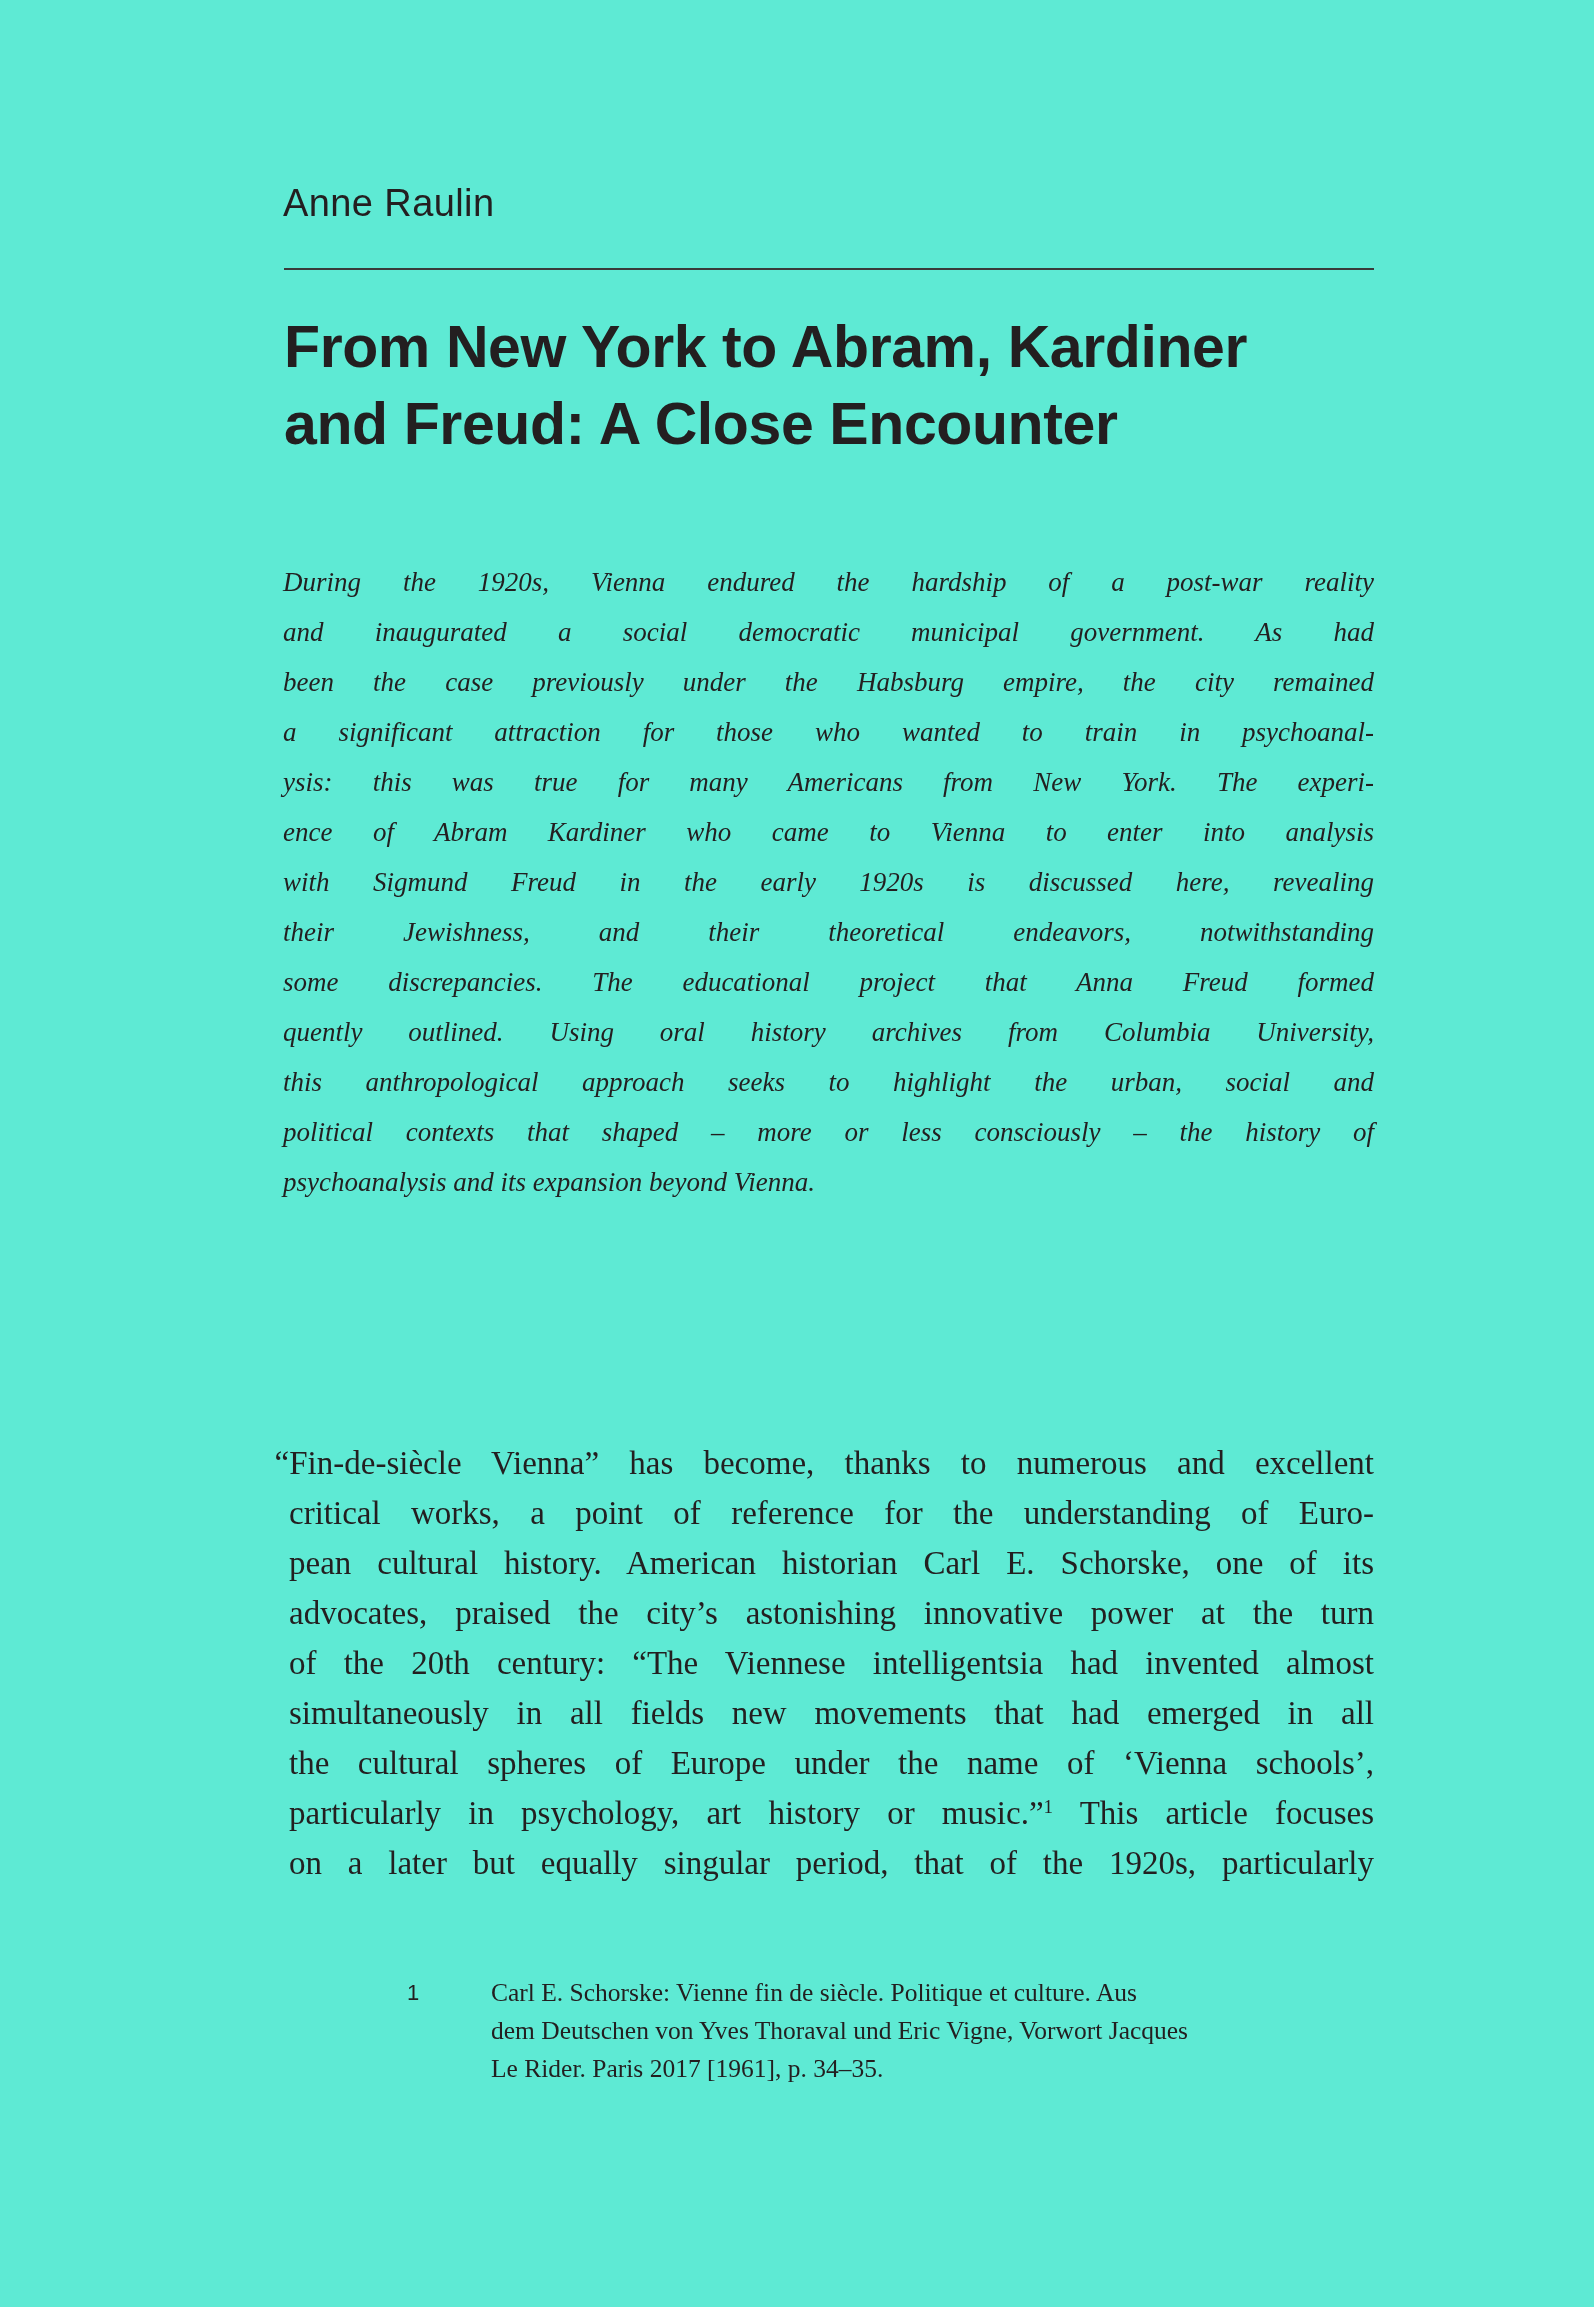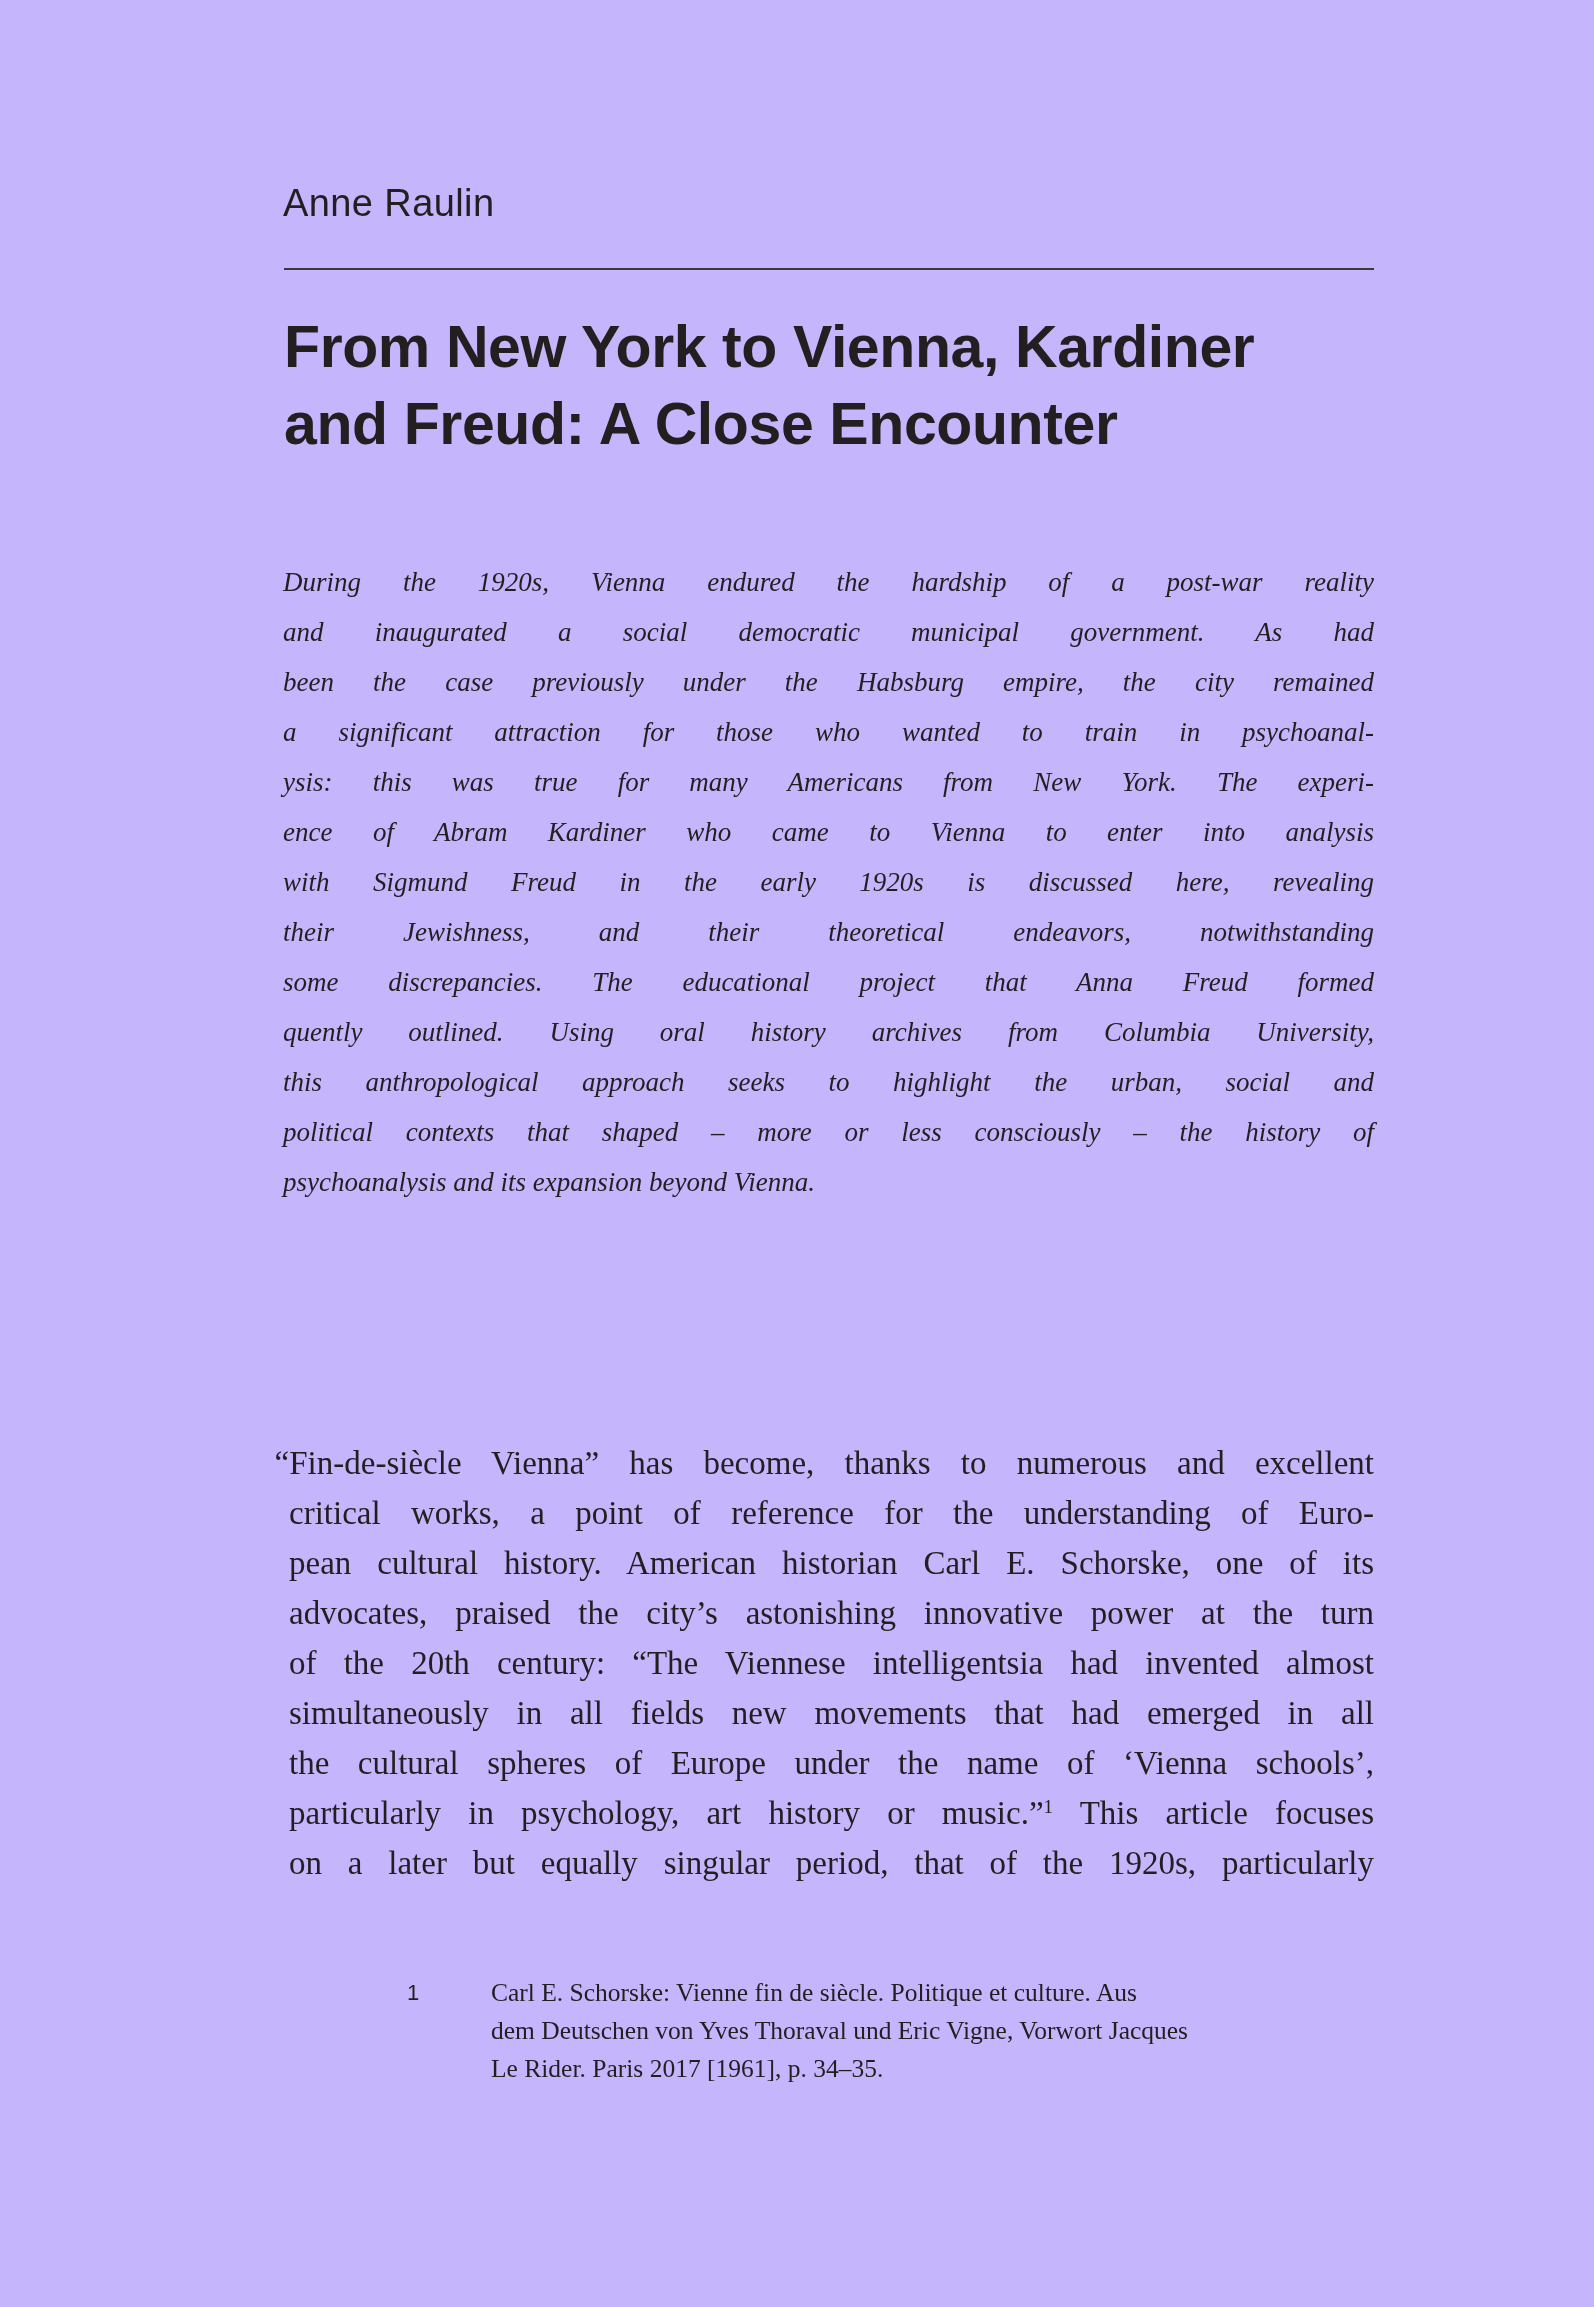--- a/index.html
+++ b/index.html
@@ -12,21 +12,21 @@
     height: 2307px;
     position: relative;
     overflow: hidden;
     color: #231f20;
   }
   .page {
     position: absolute;
     left: 0; top: 0;
     width: 1595px;
     height: 2307px;
-    background: #c4b5fd;
+    background: #5eead4;
   }
   .author {
     position: absolute;
     left: 283px;
     top: 179px;
     font-family: "Liberation Sans", sans-serif;
     font-size: 38px;
     line-height: 48px;
     font-weight: 400;
     letter-spacing: 0.4px;
@@ -112,21 +112,21 @@
 </head>
 <body>
 
 <div class="page">
 
   <div class="author">Anne Raulin</div>
 
   <div class="rule"></div>
 
   <h1 class="title" style="margin:0;">
-    <span class="tline">From New York to Vienna, Kardiner</span>
+    <span class="tline">From New York to Abram, Kardiner</span>
     <span class="tline">and Freud: A Close Encounter</span>
   </h1>
 
   <div class="abstract">
     <span class="line" style="display: block;">During the 1920s, Vienna endured the hardship of a post-war reality</span>
     <span class="line" style="display: block;">and inaugurated a social democratic municipal government. As had</span>
     <span class="line" style="display: block;">been the case previously under the Habsburg empire, the city remained</span>
     <span class="line" style="display: block;">a significant attraction for those who wanted to train in psychoanal-</span>
     <span class="line" style="display: block;">ysis: this was true for many Americans from New York. The experi-</span>
     <span class="line" style="display: block;">ence of Abram Kardiner who came to Vienna to enter into analysis</span>

